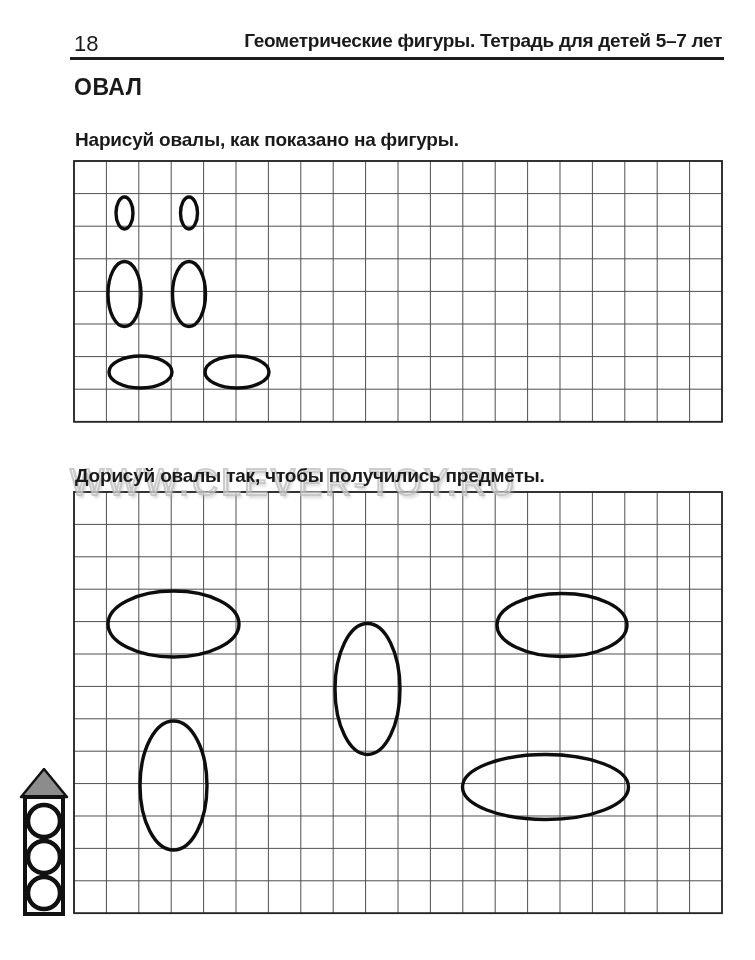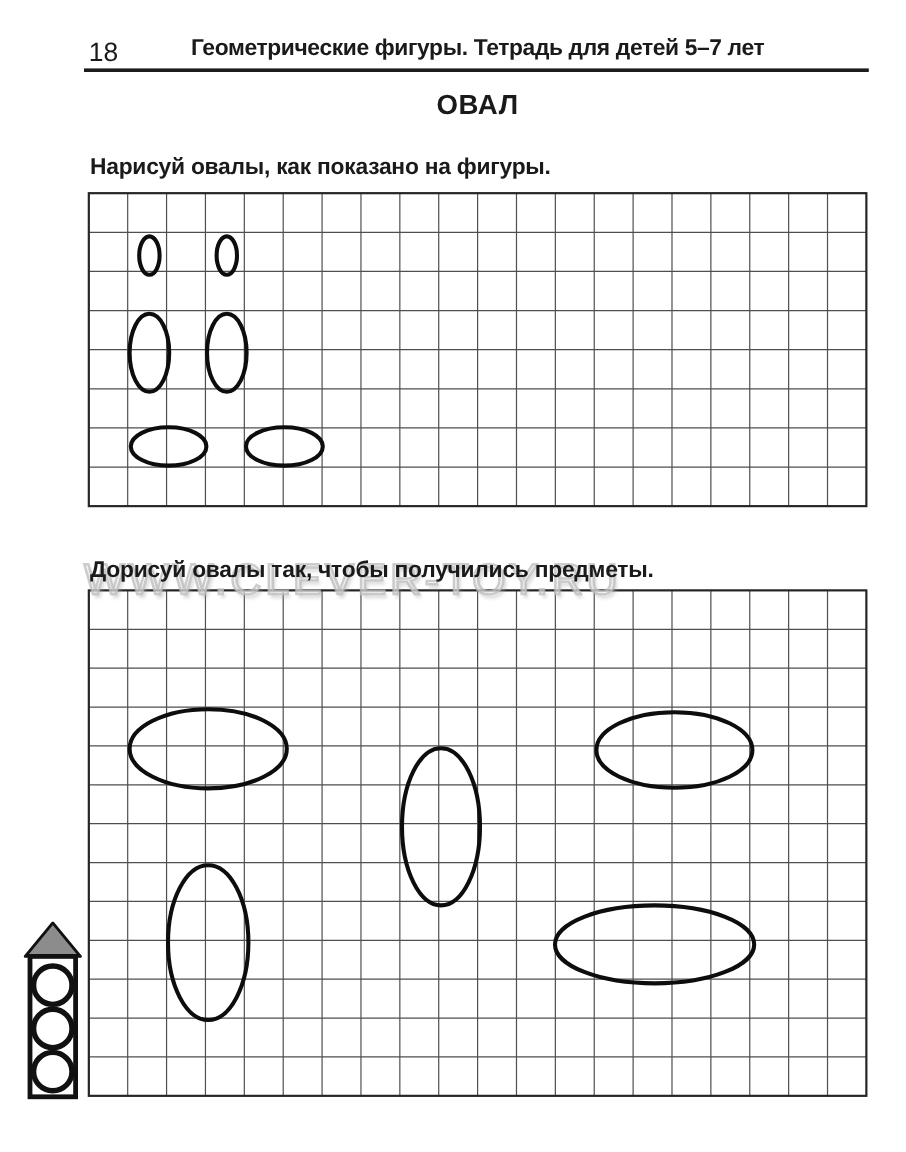--- a/index.html
+++ b/index.html
@@ -4,24 +4,24 @@
 <style>
   html,body{margin:0;padding:0;}
   body{
     width:755px;height:960px;position:relative;background:#ffffff;
     font-family:"Liberation Sans","DejaVu Sans",sans-serif;
     color:#1a1a1a;overflow:hidden;
   }
   .abs{position:absolute;}
   
   .page-number{left:74px;top:31px;font-size:22px;font-weight:400;letter-spacing:0;}
-  .header-title{left:74px;top:30px;width:648px;text-align:center;font-size:19px;font-weight:700;letter-spacing:-0.3px;}
+  .header-title{left:74px;top:30px;width:648px;text-align:right;font-size:19px;font-weight:700;letter-spacing:-0.3px;}
   .header-rule{left:70px;top:57px;width:654px;height:2.5px;background:#1c1c1c;}
   
-  .section-title{left:74px;top:74px;width:648px;text-align:center;font-size:23px;font-weight:700;letter-spacing:0.5px;}
+  .section-title{left:74px;top:74px;width:648px;font-size:23px;font-weight:700;letter-spacing:0.5px;}
   
   .instruction{font-size:19px;font-weight:700;letter-spacing:-0.2px;z-index:4;}
   .instruction-1{left:75px;top:110px;}
   .instruction-2{left:75px;top:446px;}
   
   .grid-wrap{position:absolute;z-index:2;margin:-3px 0 0 -3px;}
   
   .watermark{
     left:70px;top:454px;width:655px;height:58px;z-index:3;
     font-size:36px;font-weight:400;letter-spacing:3px;white-space:nowrap;

